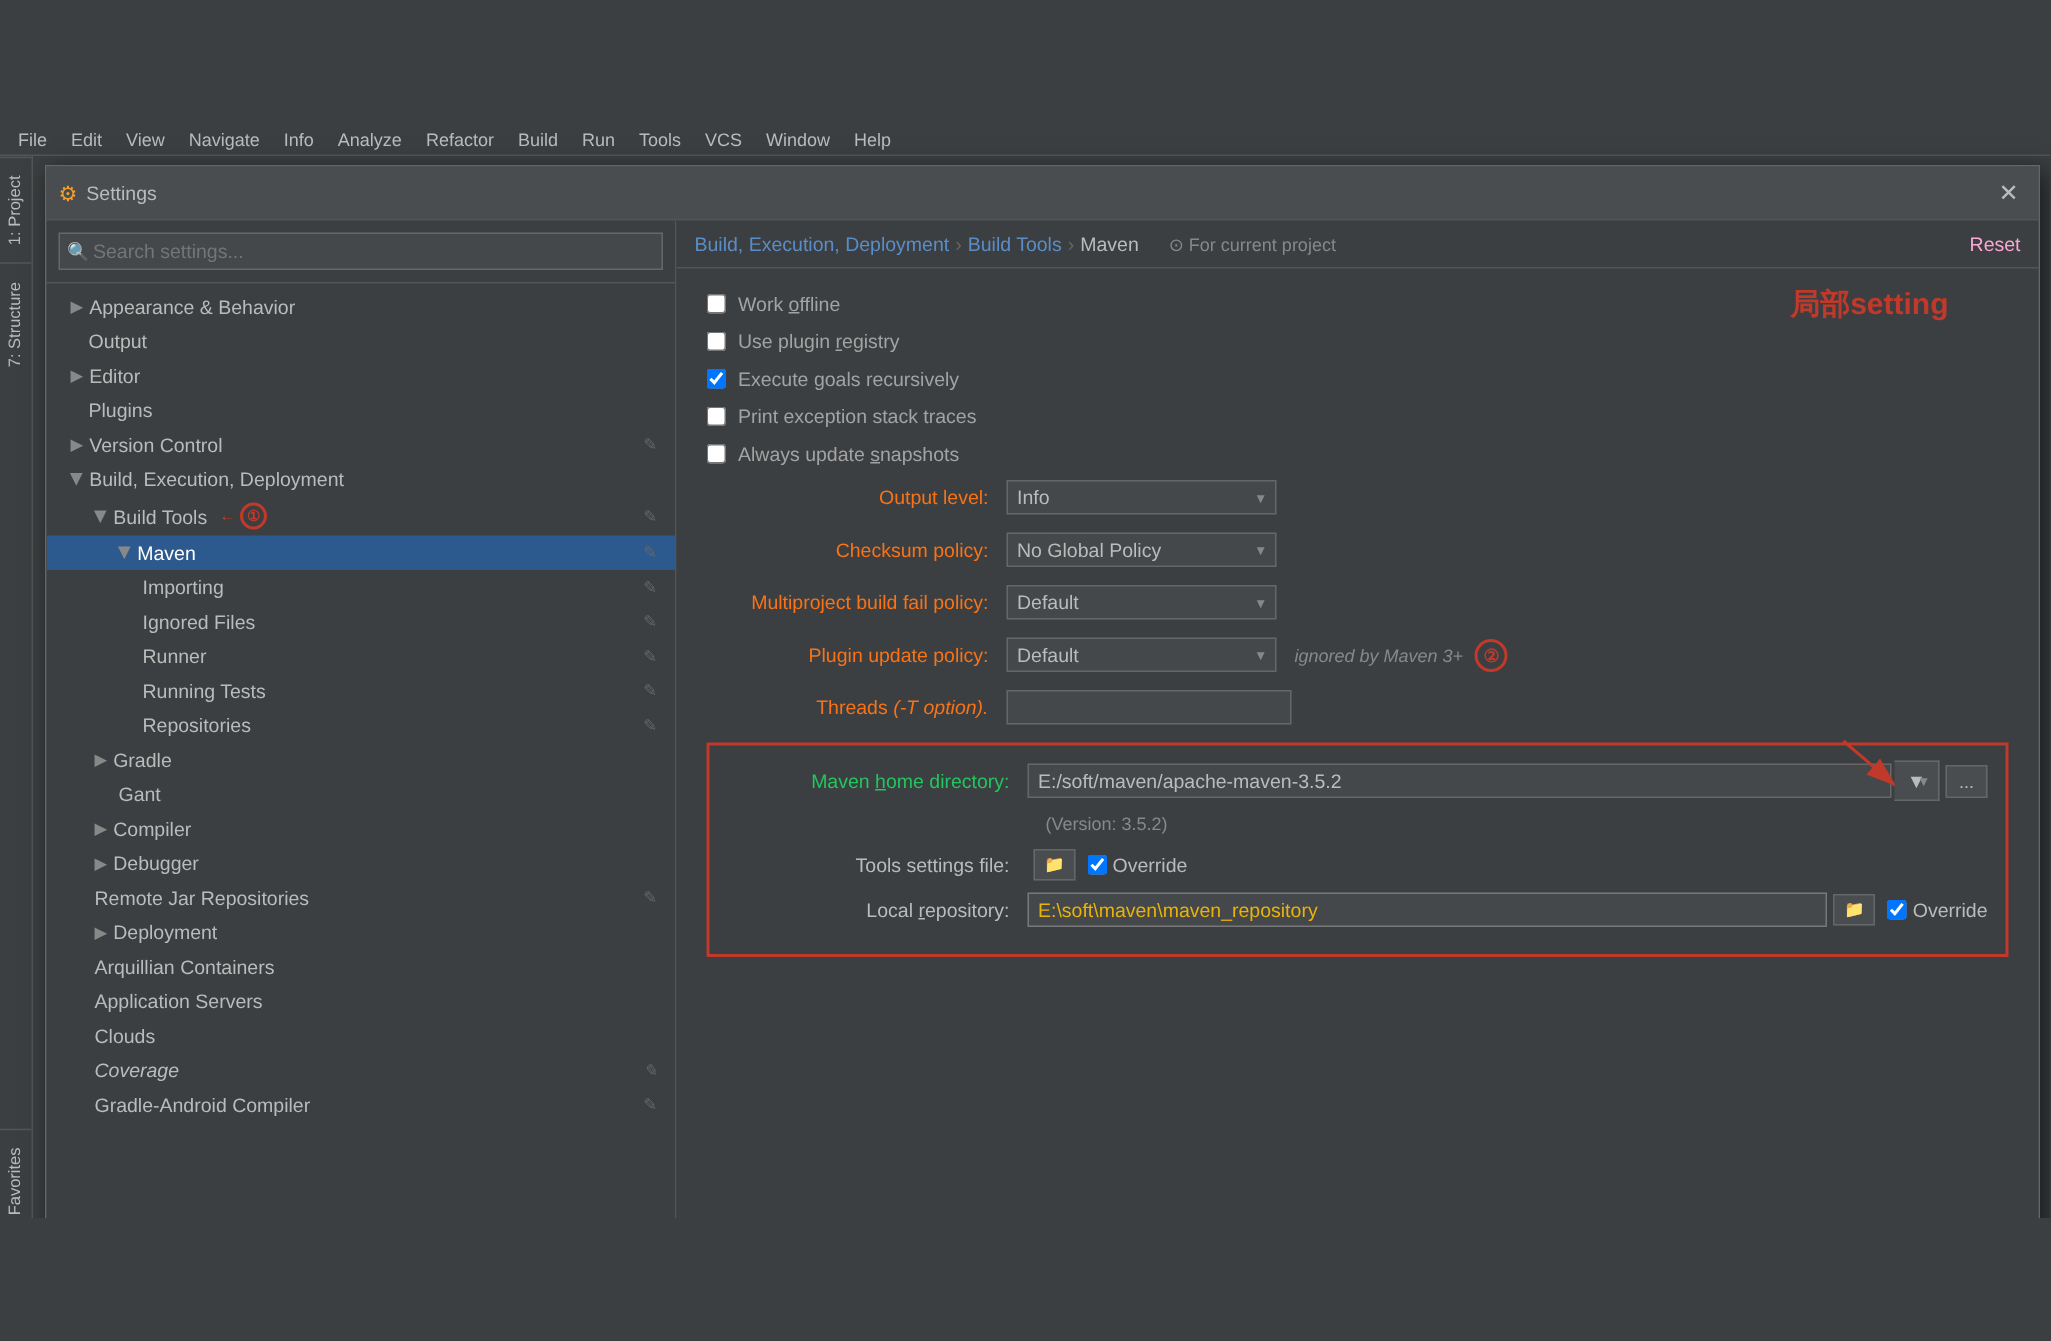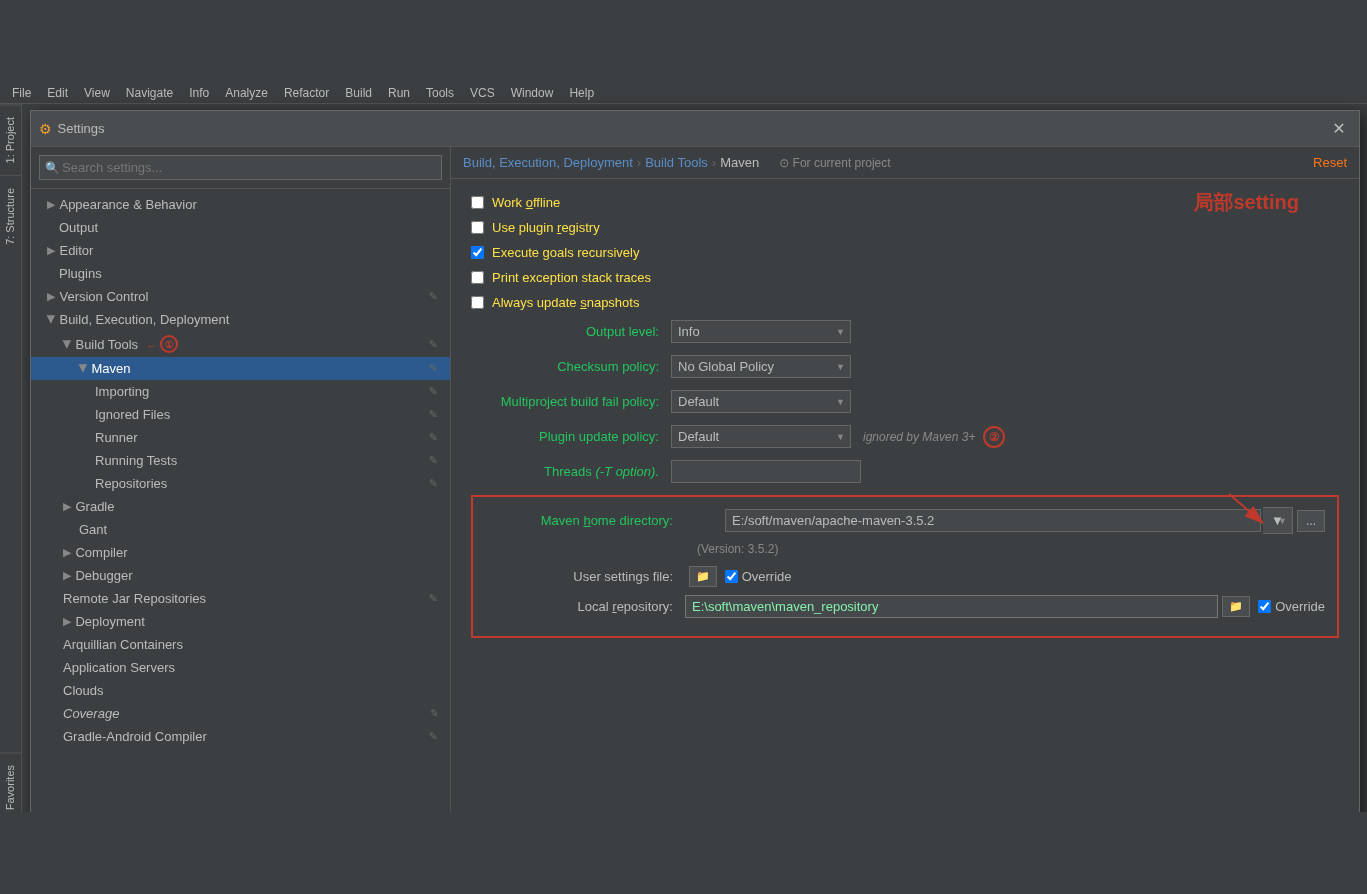--- a/index.html
+++ b/index.html
@@ -99,46 +99,46 @@
       display: flex;
       align-items: center;
       border-bottom: 1px solid #555;
       background: #3c3f41;
     }
     .breadcrumb-sep { color: #666; margin: 0 4px; }
     .breadcrumb-link { color: #5a8dc8; }
     .breadcrumb-current { color: #bbb; font-weight: 500; }
     .for-current-project { color: #888; margin-left: 20px; font-size: 12px; }
     .for-current-project::before { content: '⊙ '; }
-    .reset-link { margin-left: auto; color: #f97316; cursor: pointer; font-size: 13px; }
+    .reset-link { margin-left: auto; color: #f9a8d4; cursor: pointer; font-size: 13px; }
     
     .settings-panel {
       flex: 1;
       padding: 16px 20px;
       overflow-y: auto;
       color: #bbb;
     }
     
     .checkbox-row {
       display: flex;
       align-items: center;
       margin-bottom: 10px;
     }
     .checkbox-row input[type="checkbox"] { margin-right: 8px; cursor: pointer; }
-    .checkbox-label { color: #fde047; cursor: pointer; }
+    .checkbox-label { color: #a3a3a3; cursor: pointer; }
     .checkbox-label u { text-decoration: underline; }
     
     .form-row {
       display: flex;
       align-items: center;
       margin-bottom: 12px;
     }
     .form-label {
       min-width: 200px;
-      color: #22c55e;
+      color: #f97316;
       text-align: right;
       padding-right: 12px;
     }
     
     .form-select {
       background: #45484a;
       border: 1px solid #666;
       color: #bbb;
       padding: 3px 24px 3px 6px;
       outline: none;
@@ -193,21 +193,20 @@
       color: #22c55e;
     }
     .maven-home-label u { text-decoration: underline; }
     .maven-home-input {
       flex: 1;
       background: #45484a;
       border: 1px solid #666;
       color: #bbb;
       padding: 3px 6px;
       outline: none;
-      margin-left: 40px;
     }
     .browse-btn {
       background: #4a4d50;
       border: 1px solid #666;
       color: #bbb;
       padding: 3px 8px;
       margin-left: 4px;
       cursor: pointer;
       font-size: 12px;
     }
@@ -618,31 +617,31 @@
               <input type="text" class="maven-home-input" style="flex: 1 1 0%; background: rgb(69, 72, 74); border: 1px solid rgb(102, 102, 102); color: rgb(187, 187, 187); padding: 3px 6px; outline: none;" value="E:/soft/maven/apache-maven-3.5.2">
               <div class="select-wrapper" style="margin-left:2px;">
                 <button style="background:#4a4d50; border:1px solid #666; border-left:none; color:#bbb; padding:3px 8px; cursor:pointer; height:27px;">▼</button>
               </div>
               <button class="browse-btn">...</button>
             </div>
 
             <div class="version-note" style="margin-left:212px; margin-bottom:10px; color:#888; font-size:12px;">(Version: 3.5.2)</div>
 
             <div class="user-settings-row">
-              <span class="user-settings-label">User settings file:</span>
+              <span class="user-settings-label">Tools settings file:</span>
               <button class="folder-btn">📁</button>
               <div class="override-check">
                 <input type="checkbox" checked="" id="override1" style="">
                 <label for="override1" style="color:#bbb; font-size:13px;">Override</label>
               </div>
             </div>
 
             <div class="user-settings-row">
               <span class="user-settings-label">Local <u>r</u>epository:</span>
-              <input type="text" class="user-settings-input" value="E:\soft\maven\maven_repository" style="flex: 1 1 0%; background: rgb(69, 72, 74); border: 1px solid rgb(119, 119, 119); color: #86efac; padding: 3px 6px; outline: none;">
+              <input type="text" class="user-settings-input" value="E:\soft\maven\maven_repository" style="flex: 1 1 0%; background: rgb(69, 72, 74); border: 1px solid rgb(119, 119, 119); color: #eab308; padding: 3px 6px; outline: none;">
               <button class="folder-btn">📁</button>
               <div class="override-check">
                 <input type="checkbox" checked="" id="override2" style="">
                 <label for="override2" style="color:#bbb; font-size:13px;">Override</label>
               </div>
             </div>
           </div>
 
         </div>
       </div>

